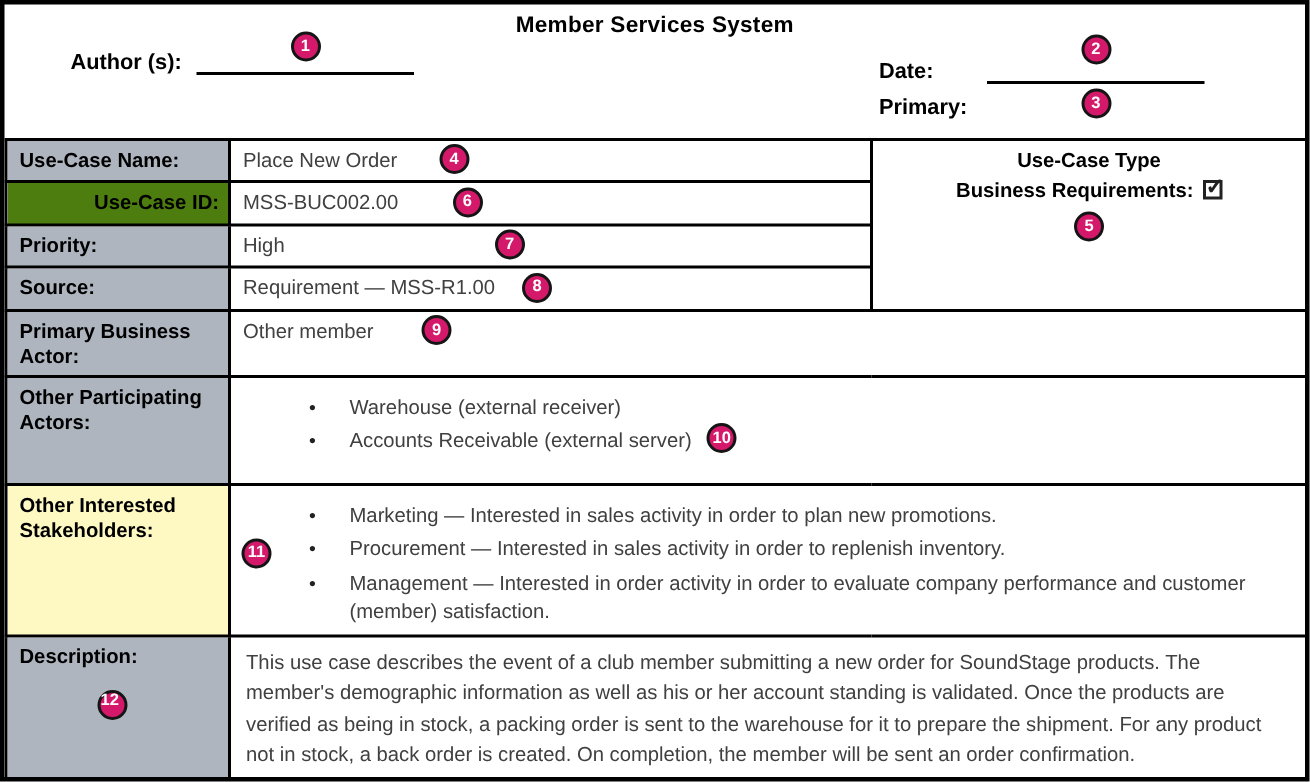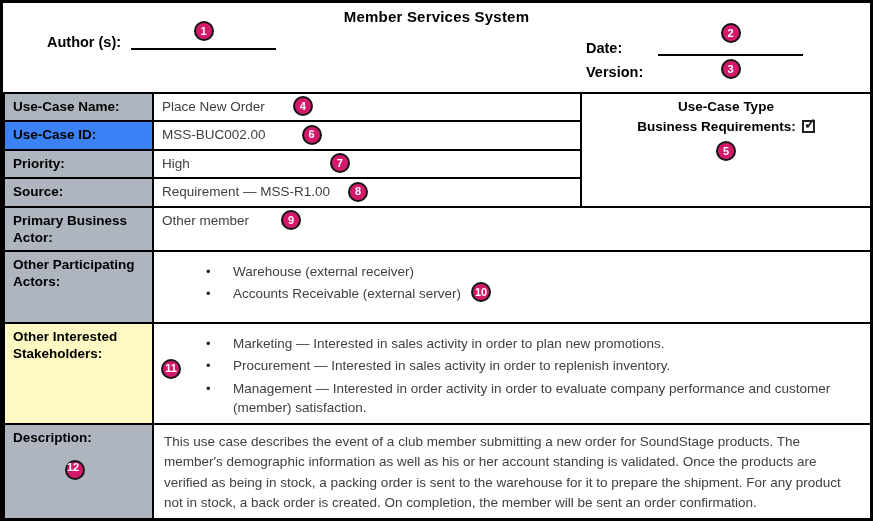--- a/index.html
+++ b/index.html
@@ -82,21 +82,21 @@
     </div>
 
     <div class="dv-block">
       <div class="dv-row">
         <span class="hdr-label">Date:</span>
         <span class="dv-field lined">
           <span class="badge on-line" style="top: -14px; background: rgb(212, 25, 107);">2</span>
         </span>
       </div>
       <div class="dv-row">
-        <span class="hdr-label">Version:</span>
+        <span class="hdr-label">Primary:</span>
         <span class="dv-field">
           <span class="badge on-line" style="top: -2px; background: rgb(212, 25, 107);">3</span>
         </span>
       </div>
     </div>
   </div>
 
   <table>
     <colgroup>
         <col style="width:149px">
@@ -115,21 +115,21 @@
         <div class="type-req">
           <span>Business Requirements:</span><span class="cbx checked"></span>
         </div>
         <div class="type-callout">
           <span class="badge" style="background: rgb(212, 25, 107);">5</span>
         </div>
       </td>
     </tr>
 
     <tr style="height:26px">
-      <td class="lbl" style="background: #3b82f6;">Use-Case ID:</td>
+      <td class="lbl" style="background: #4d7c0f; text-align: right;">Use-Case ID:</td>
       <td class="val">
         <span class="vtext">MSS-BUC002.00</span><span class="badge inline-badge" style="margin-left: 36px; background: rgb(212, 25, 107);">6</span>
       </td>
     </tr>
 
     <tr style="height:25px">
       <td class="lbl" style="background: rgb(174, 181, 191);">Priority:</td>
       <td class="val">
         <span class="vtext">High</span><span class="badge inline-badge" style="margin-left: 140px; background: rgb(212, 25, 107);">7</span>
       </td>

